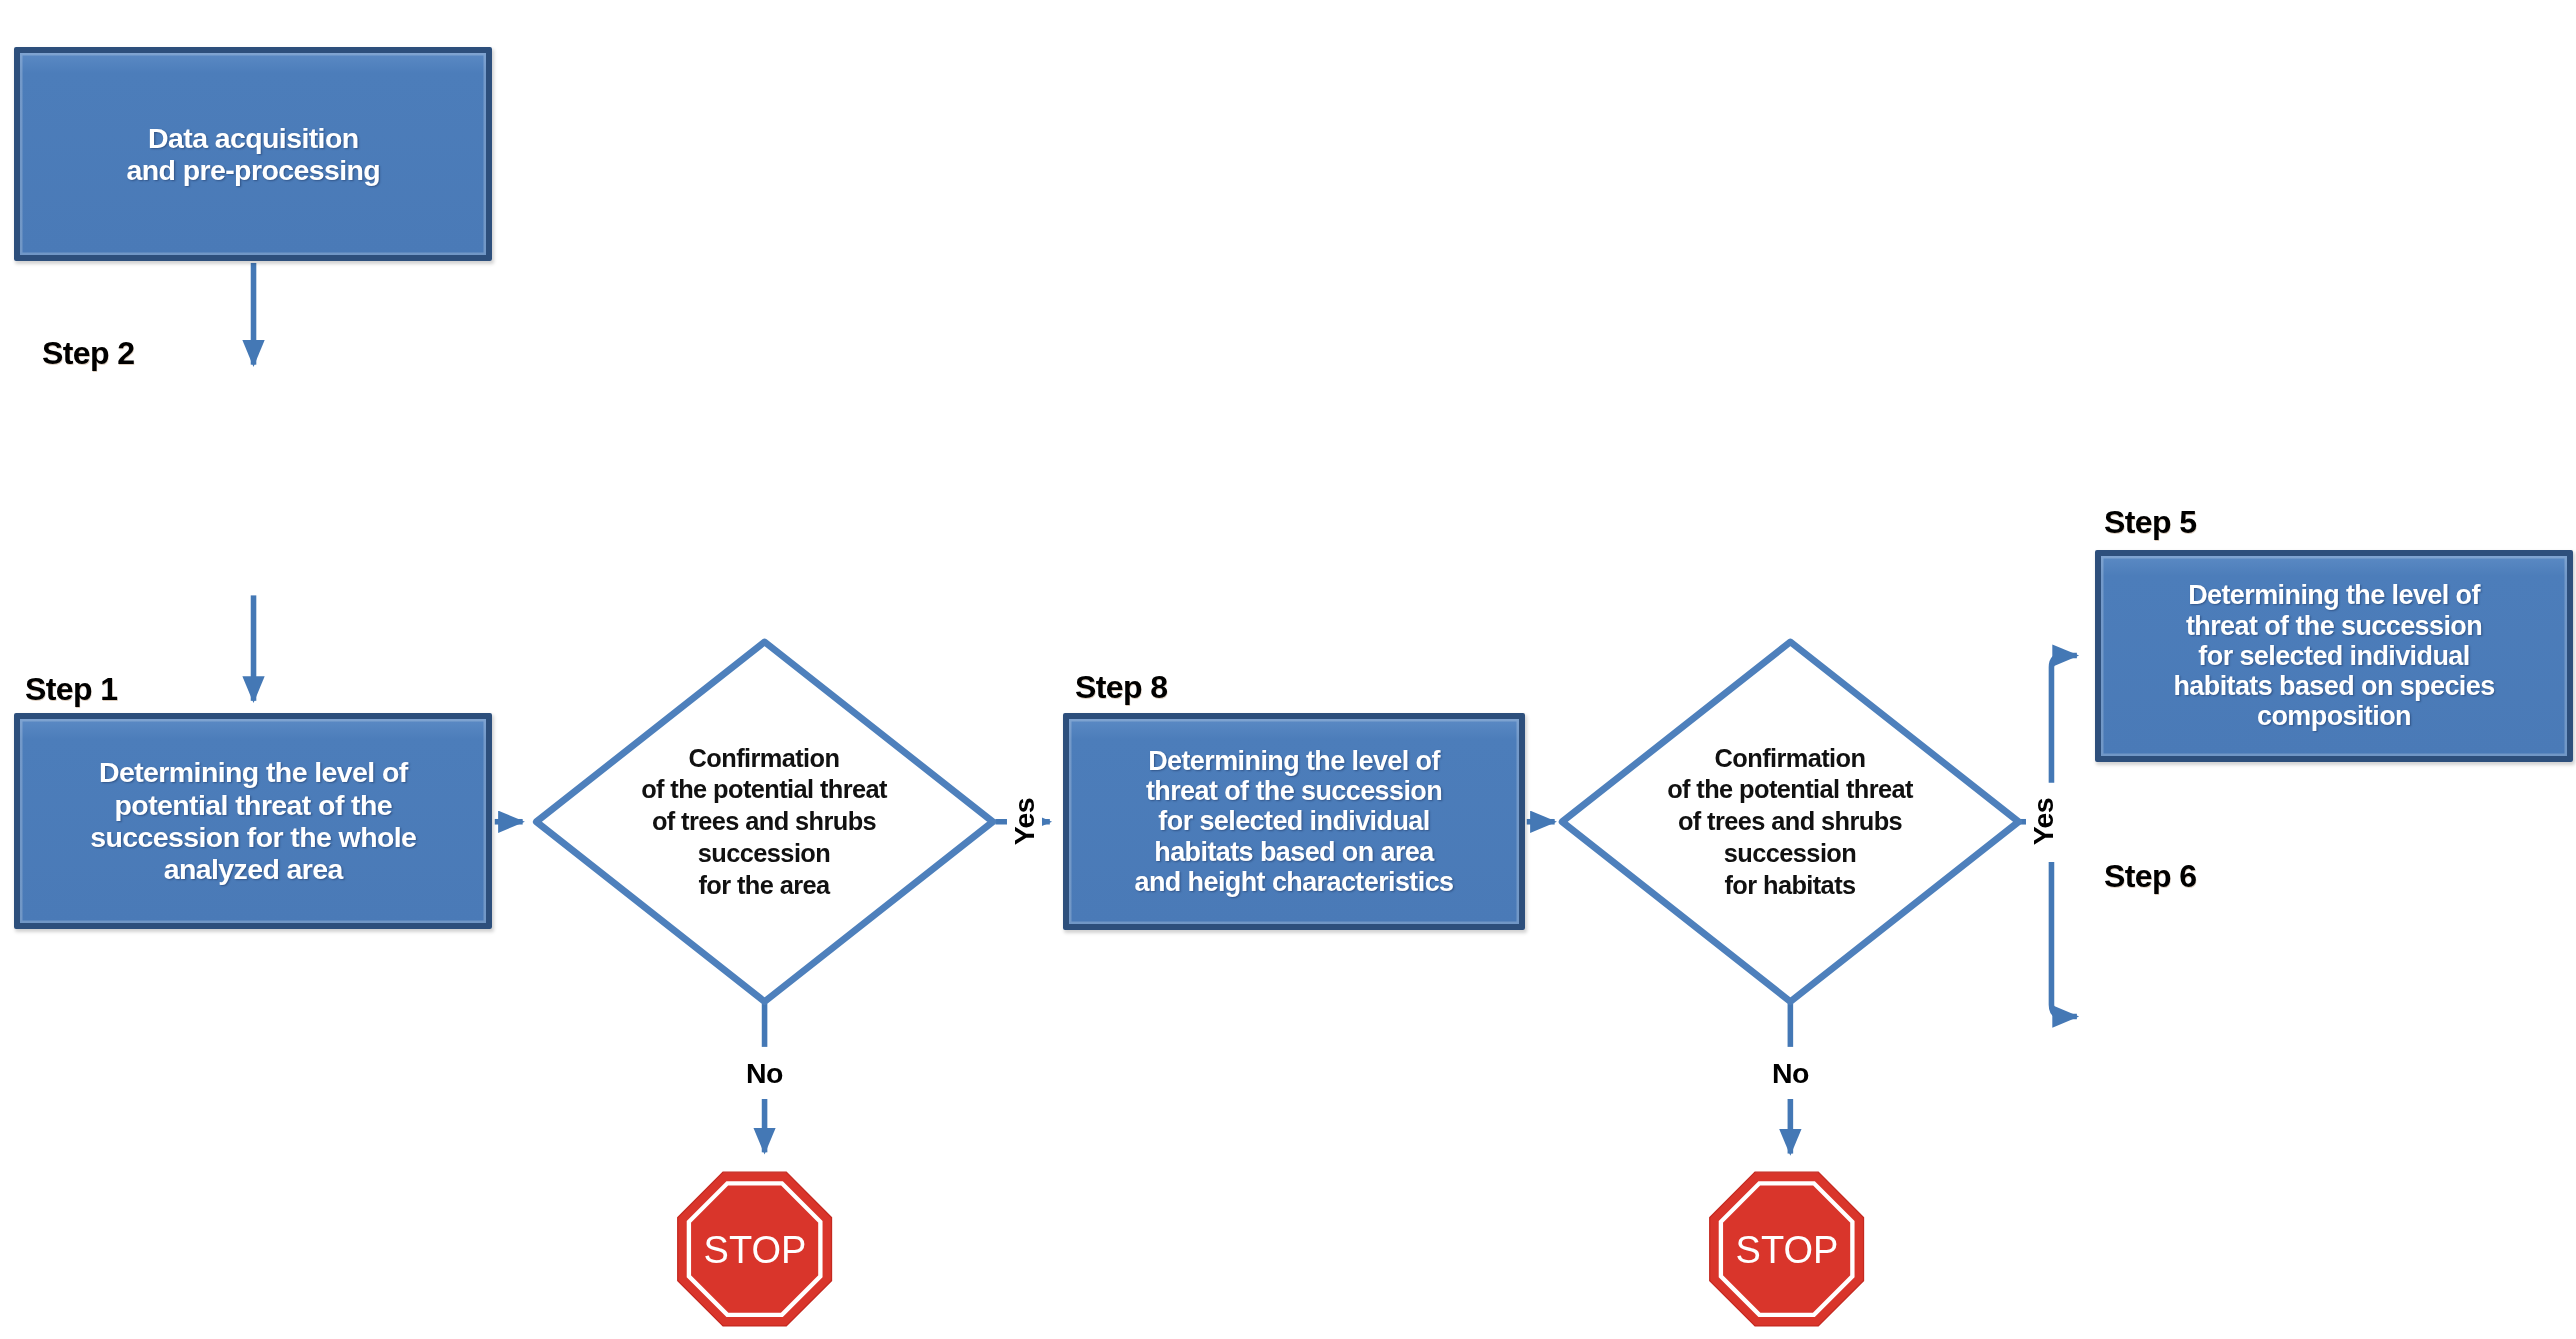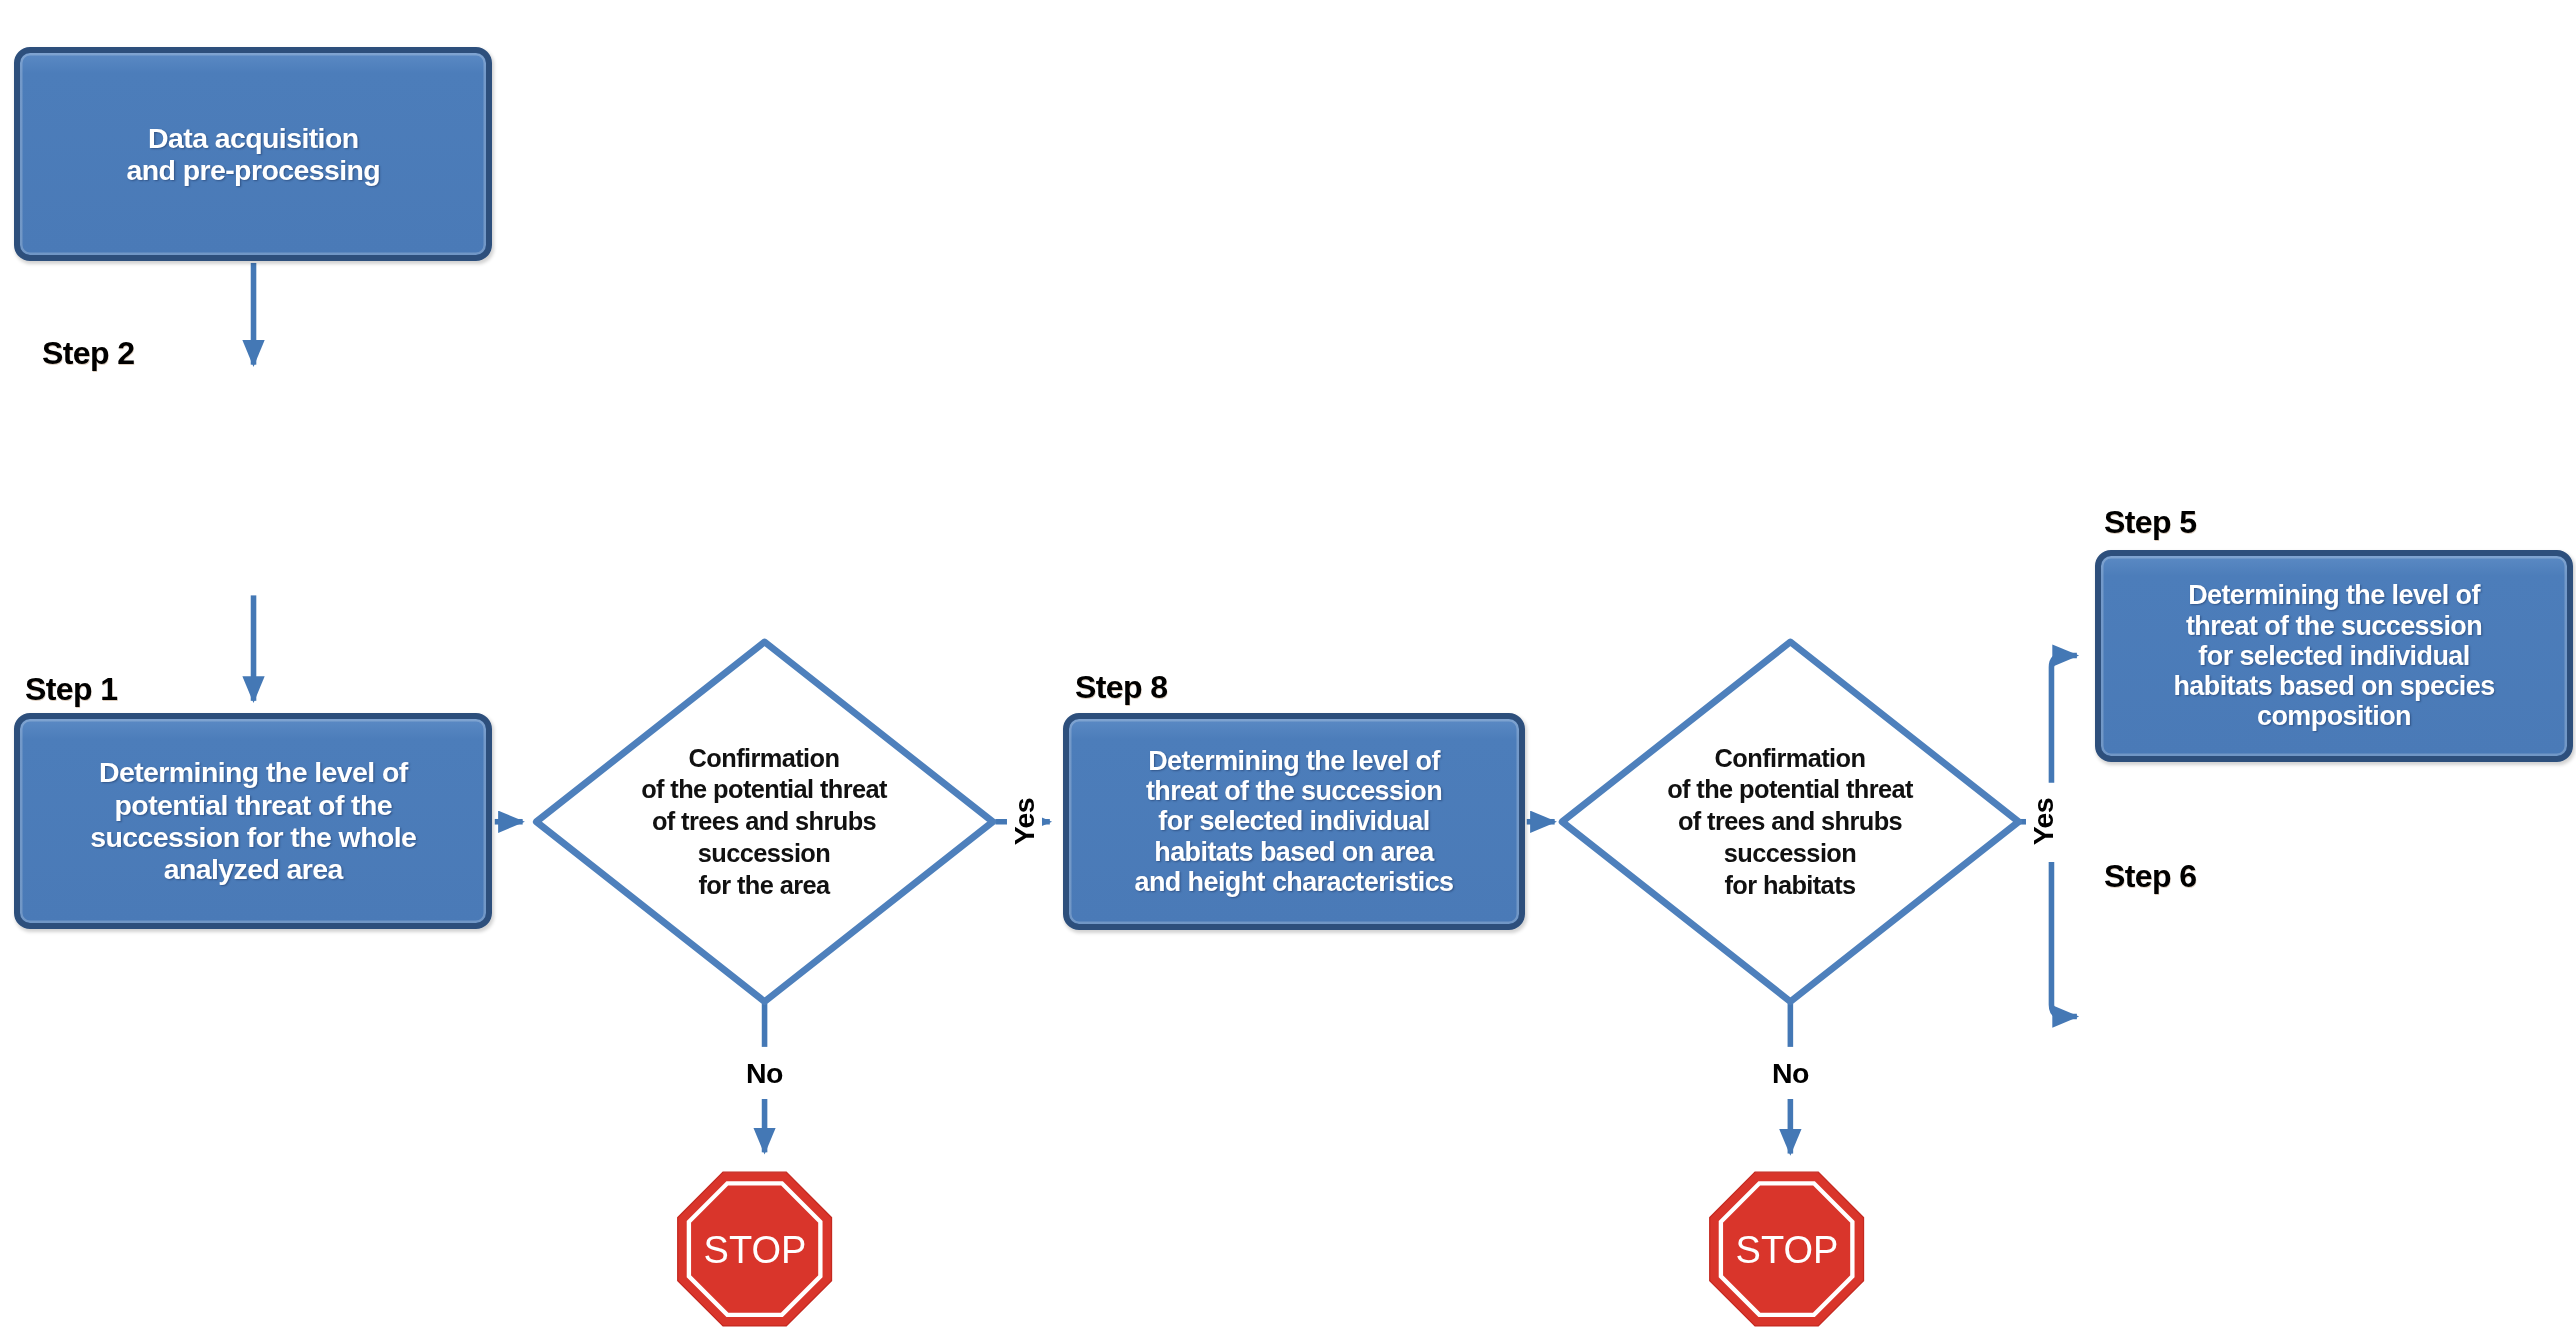--- a/index.html
+++ b/index.html
@@ -21,21 +21,21 @@
     position: absolute;
     left: 0; top: 0;
     width: 2576px;
     height: 1339px;
   }
   .box {
     position: absolute;
     box-sizing: border-box;
     background: linear-gradient(180deg, #5b8ac4 0%, #4c7dba 10%, #4a7ab7 100%);
     border: 6.2px solid #2d4f7c;
-    border-radius: 16px;
+    border-radius: 2px;
     box-shadow: inset 0 0 0 2.5px rgba(255,255,255,0.22), 1.9px 2.5px 3.7px rgba(0,0,0,0.18);
     display: flex;
     align-items: center;
     justify-content: center;
   }
   .box-text {
     white-space: pre-line;
     text-align: center;
     color: #ffffff;
     font-weight: bold;

